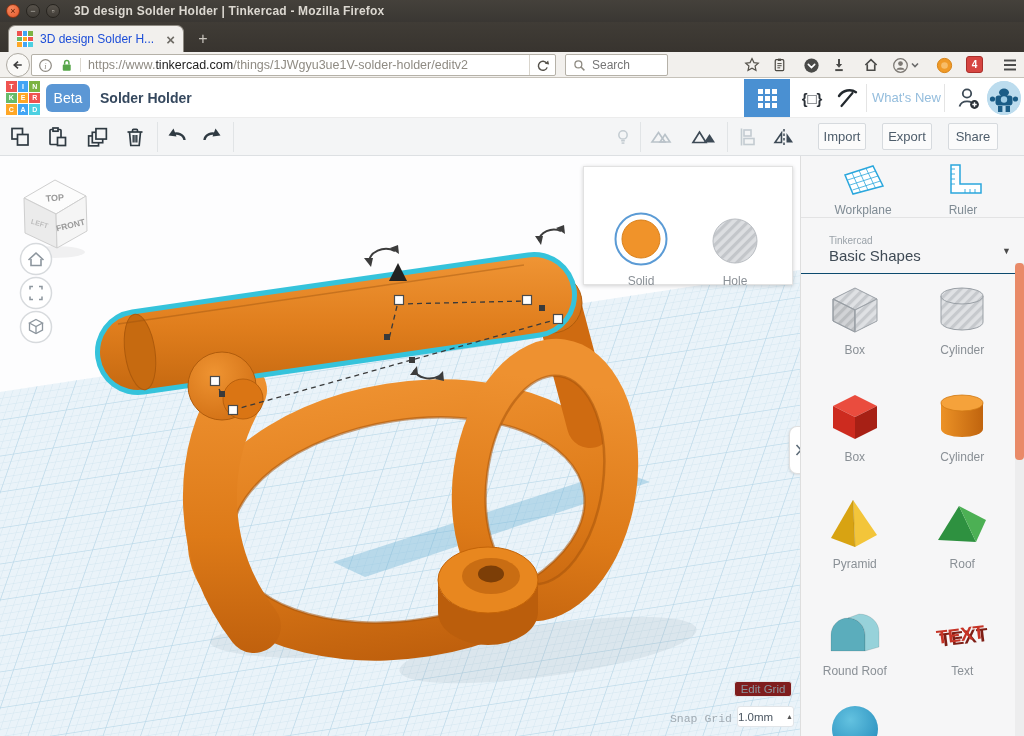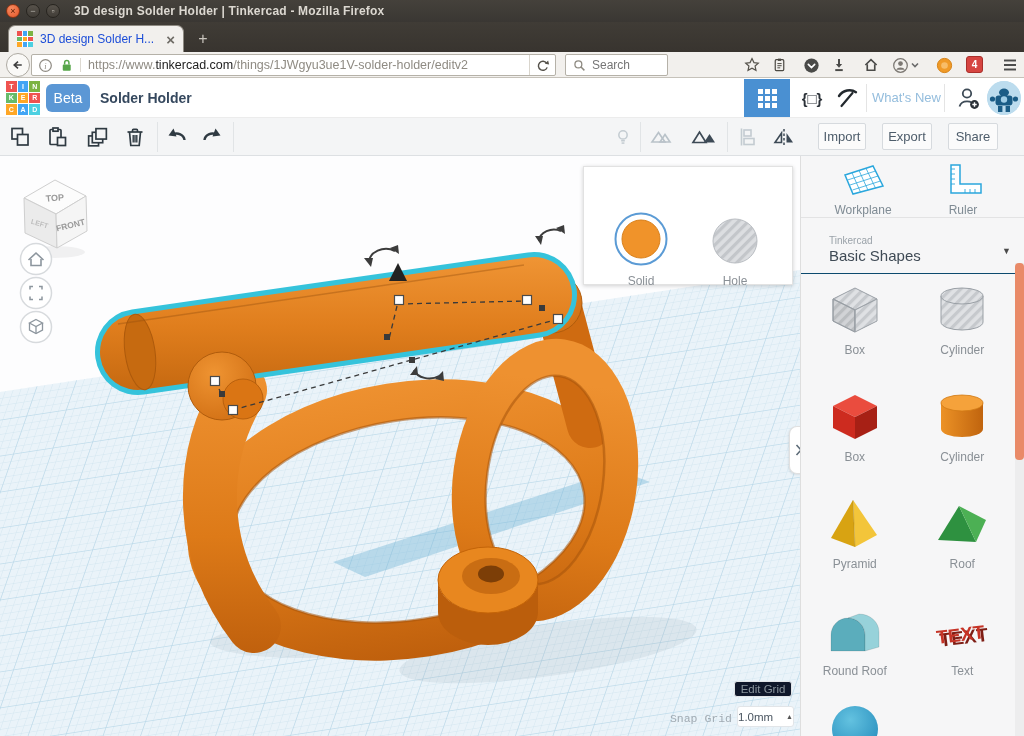--- a/index.html
+++ b/index.html
@@ -101,21 +101,21 @@
   .shape-item .lbl { font-size:12px; color:#8a9096; margin-top:1px; }
   .sphere-sliver { width:46px; height:46px; border-radius:50%; margin-top:16px;
     background:radial-gradient(circle at 40% 30%, #63c2e0, #1f86b8); }
   #sb-scroll-track { position:absolute; right:0; top:107px; width:9px; height:473px; background:#ededee; }
   #sb-scroll-thumb { position:absolute; right:0; top:107px; width:9px; height:197px; background:#e98a68; border-radius:4px; }
 
   
   #collapse-tab { position:absolute; left:789px; top:270px; width:17px; height:48px; background:#fff;
     border:1px solid #e0e0e0; border-right:none; border-radius:8px 0 0 8px; box-shadow:-1px 1px 2px rgba(0,0,0,.08);
     display:flex; align-items:center; justify-content:center; }
-  #edit-grid-btn { position:absolute; left:734px; top:525px; width:58px; height:16px; background:#0f172a;
+  #edit-grid-btn { position:absolute; left:734px; top:525px; width:58px; height:16px; background:#7f1d1d;
     border:1px solid #e2e5e8; border-radius:3px; font-size:11.5px; color:#8a949c; display:flex; align-items:center; justify-content:center; }
   #snap-label { position:absolute; left:660px; top:556px; width:72px; text-align:right; font-size:11.5px; color:#a0aab2;font-family:Liberation Mono, monospace; }
   #snap-value { position:absolute; left:737px; top:550px; width:57px; height:21px; background:#fff;
     border:1px solid #e2e5e8; border-radius:3px; font-size:11.5px; color:#4a5560; display:flex; align-items:center; justify-content:space-between; gap:5px; }
   #snap-value .arr { font-size:7px; color:#555; }
 </style>
 </head>
 <body>
 
 <div id="titlebar">

